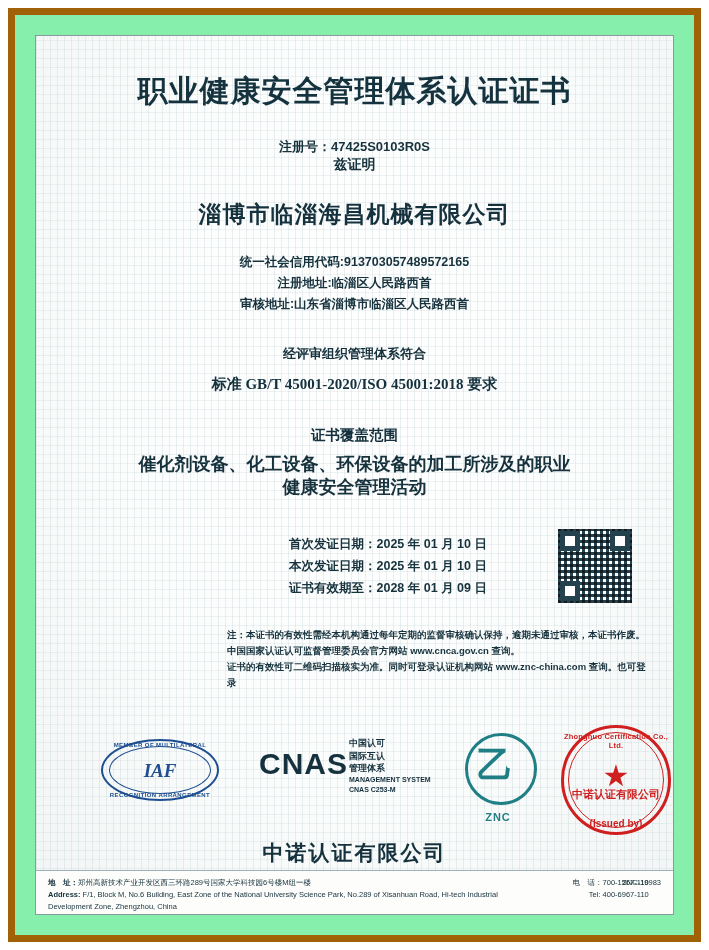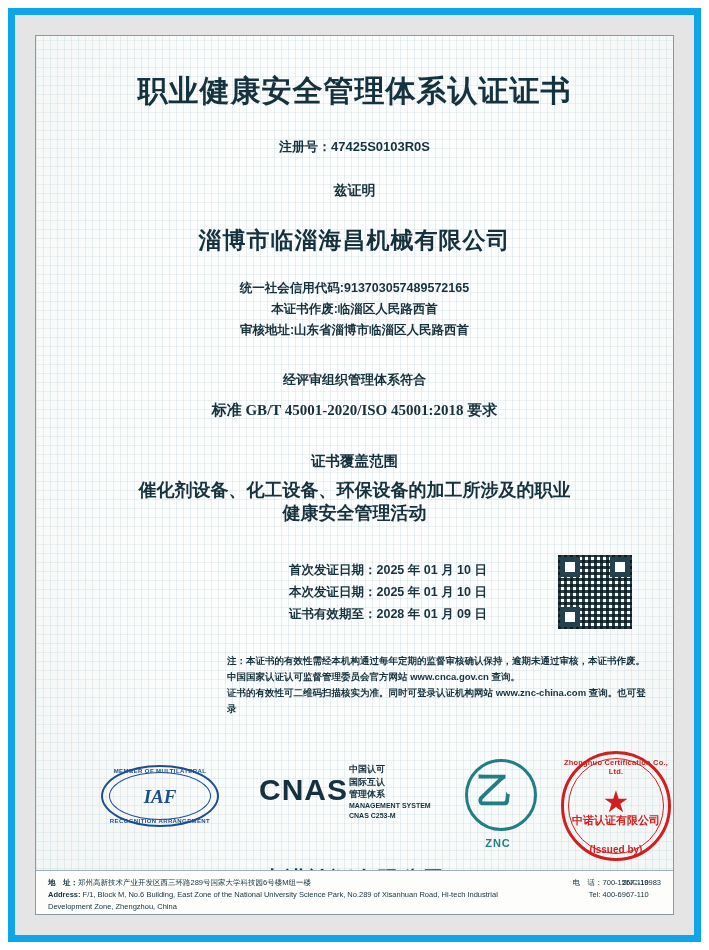--- a/index.html
+++ b/index.html
@@ -11,23 +11,23 @@
   }
   .cert{
     position:relative;
     width:709px;height:950px;
     background:#ffffff;
     box-sizing:border-box;
   }
   
   .frame-outer{
     position:absolute;left:8px;top:8px;right:8px;bottom:8px;
-    border:7px solid #0ea5e9;
-    box-sizing:border-box;
-    background:#e5e5e5;
+    border:7px solid #a16207;
+    box-sizing:border-box;
+    background:#86efac;
   }
   .frame-inner{
     position:absolute;left:20px;top:20px;right:20px;bottom:20px;
     border:1px solid #8a9aa2;
     box-sizing:border-box;
   }
   .guilloche{
     position:absolute;left:21px;top:21px;right:21px;bottom:21px;
     box-sizing:border-box;
     background:
@@ -54,21 +54,20 @@
     font-size:13px;
     font-weight:bold;
     color:#16323d;
     margin-top:26px;
   }
   .hereby{
     text-align:center;
     font-size:14px;
     font-weight:bold;
     color:#16323d;
-    margin-top:26px;
   }
   .company{
     text-align:center;
     font-size:23px;
     font-weight:bold;
     color:#14313d;
     letter-spacing:1px;
     margin-top:25px;
   }
   .meta{
@@ -252,21 +251,21 @@
       <div class="regline">
         <span>注册号：</span><span>47425S0103R0S</span>
       </div>
 
       <div class="hereby">兹证明</div>
 
       <div class="company">淄博市临淄海昌机械有限公司</div>
 
       <div class="meta">
         <div>统一社会信用代码:913703057489572165</div>
-        <div>本证书作废:临淄区人民路西首</div>
+        <div>注册地址:临淄区人民路西首</div>
         <div>审核地址:山东省淄博市临淄区人民路西首</div>
       </div>
 
       <div class="standard-block">
         <div class="l1">经评审组织管理体系符合</div>
         <div class="l2">标准 GB/T 45001-2020/ISO 45001:2018 要求</div>
       </div>
 
       <div class="scope">
         <div class="hd">证书覆盖范围</div>

